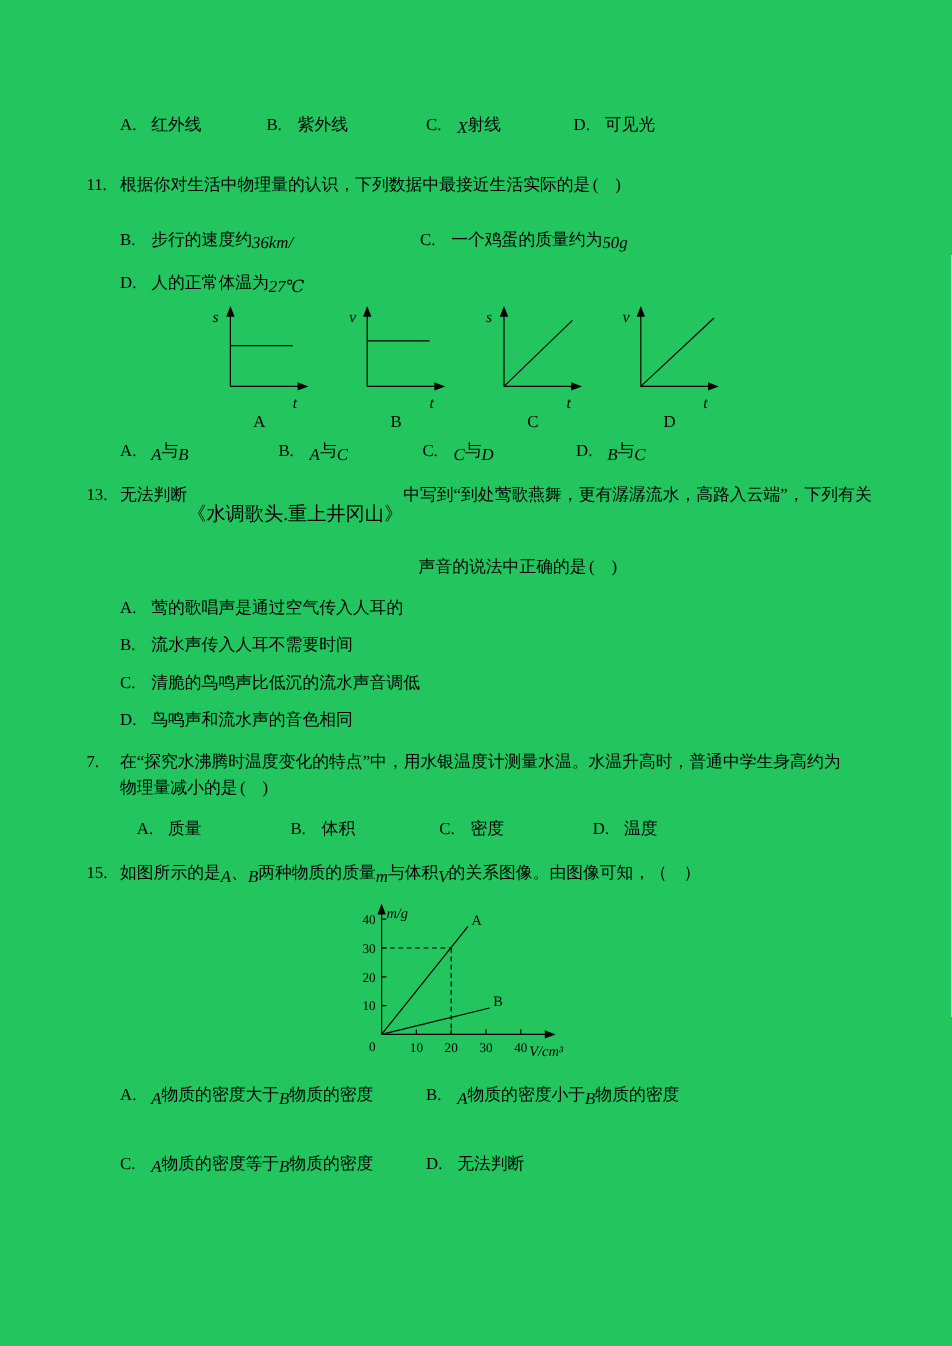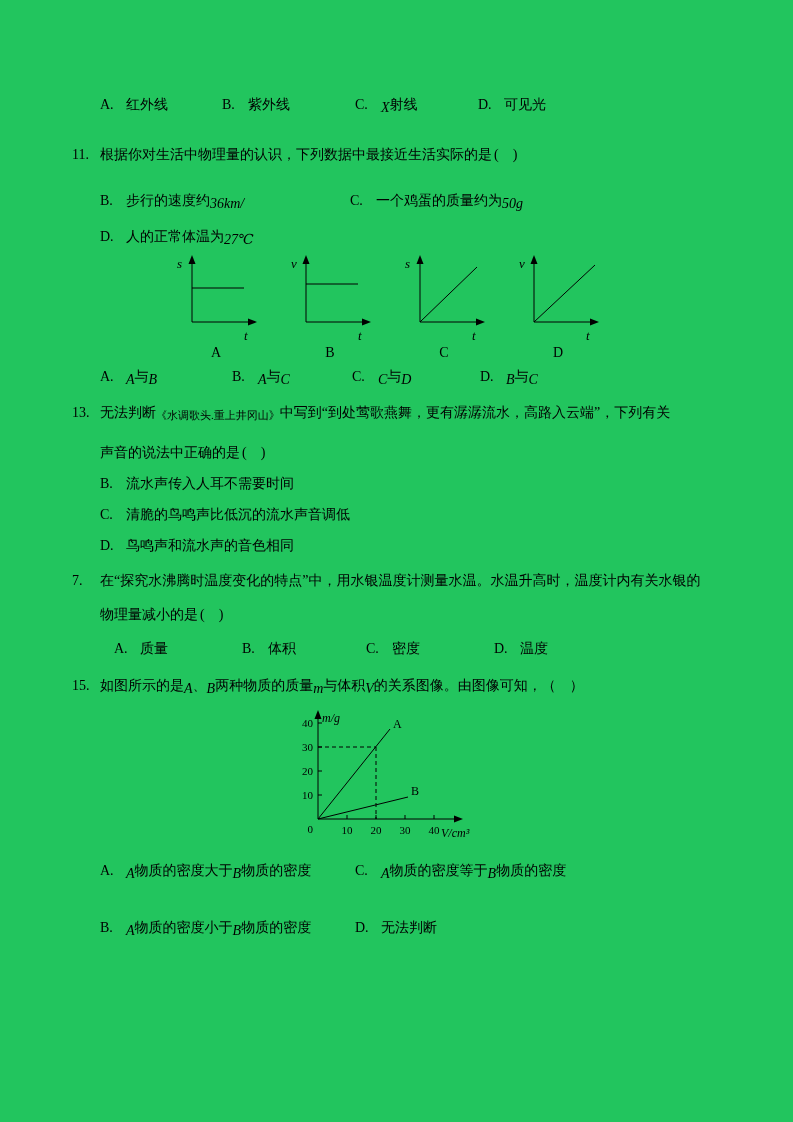--- a/index.html
+++ b/index.html
@@ -3,38 +3,38 @@
 <meta charset="utf-8">
 <style>
   html,body{margin:0;padding:0;background:#ffffff;}
   .page{position:relative;width:793px;height:1122px;background:#22c55e;color:#000;
         font-family:"Liberation Serif","DejaVu Serif",serif;font-size:14px;overflow:hidden;}
   .inner{padding:95px 30px 0 72px;}
   .line{line-height:19px;white-space:nowrap;}
   .qnum{display:inline-block;min-width:22px;margin-right:6px;}
   .lbl{display:inline-block;min-width:16px;margin-right:10px;}
   .m{font-style:italic;position:relative;top:3px;}
-  .bt{font-size:11px;position:relative;top:2px;}
+  .bt{font-size:16px;position:relative;top:16px;}
   .paren{margin-left:2px;}
   .ind{margin-left:28px;}
   
   .q10-row{margin-left:28px;display:grid;grid-template-columns:122px 133px 123px auto;}
   .q11-stem{margin-top:31px;}
   .q11-grid{margin-top:27px;margin-left:28px;display:grid;grid-template-columns:250px auto;row-gap:17px;}
   .q12-stem{margin-top:30px;}
   .graphs-row{margin-top:6px;margin-left:100px;display:flex;gap:26px;}
   .graph-block{width:88px;}
   .cap{text-align:center;line-height:18px;}
   .q12-options{margin-top:5px;margin-left:28px;display:grid;grid-template-columns:132px 120px 128px auto;}
   .q13-l1{margin-top:17px;}
-  .q13-l2{margin-top:20px;}
+  .q13-l2{margin-top:41px;text-align:center;}
   .q13-opt1{margin-top:15px;}
   .q13-opt{margin-top:12px;}
   .q14-l1{margin-top:16px;}
-  .q14-l2{margin-top:15px;}
+  .q14-l2{margin-top:3px;}
   .q14-options{margin-top:15px;margin-left:42px;display:grid;grid-template-columns:128px 124px 128px auto;}
   .q15-stem{margin-top:18px;}
   .q15-graph{margin-top:12px;margin-left:214px;}
   .q15-options{margin-top:12px;margin-left:28px;display:grid;grid-template-columns:255px auto;row-gap:38px;}
   svg{display:block;}
   .ax{font-family:"Liberation Serif",serif;font-style:italic;font-size:13px;}
   .ax2{font-family:"Liberation Serif",serif;font-style:italic;font-size:12px;}
   .tk{font-family:"Liberation Serif",serif;font-size:11px;}
   .ln{font-family:"Liberation Serif",serif;font-size:12px;}
 </style>
@@ -118,26 +118,27 @@
       <span><span class="lbl">C.</span><span class="m">C</span><span>与</span><span class="m">D</span></span>
       <span><span class="lbl">D.</span><span class="m">B</span><span>与</span><span class="m">C</span></span>
     </div>
 
     <div class="q13-l1 line">
       <span class="qnum">13.</span><span>无法判断</span><span class="bt">《水调歌头.重上井冈山》</span><span>中写到“到处莺歌燕舞，更有潺潺流水，高路入云端”，下列有关</span>
     </div>
     <div class="q13-l2 line ind">
       <span>声音的说法中正确的是</span><span class="paren">(　)</span>
     </div>
+    <div class="q13-opt1 line ind"><span class="lbl">A.</span><span>莺的歌唱声是通过空气传入人耳的</span></div>
     <div class="q13-opt line ind"><span class="lbl">B.</span><span>流水声传入人耳不需要时间</span></div>
     <div class="q13-opt line ind"><span class="lbl">C.</span><span>清脆的鸟鸣声比低沉的流水声音调低</span></div>
     <div class="q13-opt line ind"><span class="lbl">D.</span><span>鸟鸣声和流水声的音色相同</span></div>
 
     <div class="q14-l1 line">
-      <span class="qnum">7.</span><span>在“探究水沸腾时温度变化的特点”中，用水银温度计测量水温。水温升高时，温度计内有关水银的</span>
+      <span class="qnum">7.</span><span>在“探究水沸腾时温度变化的特点”中，用水银温度计测量水温。水温升高时，普通中学生身高约为</span>
     </div>
     <div class="q14-l2 line ind">
       <span>物理量减小的是</span><span class="paren">(　)</span>
     </div>
     <div class="q14-options line">
       <span><span class="lbl">A.</span><span>质量</span></span>
       <span><span class="lbl">B.</span><span>体积</span></span>
       <span><span class="lbl">C.</span><span>密度</span></span>
       <span><span class="lbl">D.</span><span>温度</span></span>
     </div>
@@ -182,19 +183,19 @@
         <text class="tk" x="27" y="68" text-anchor="end">20</text>
         <text class="tk" x="27" y="44" text-anchor="end">30</text>
         <text class="tk" x="27" y="20" text-anchor="end">40</text>
         <text class="ln" x="107" y="21">A</text>
         <text class="ln" x="125" y="88">B</text>
       </svg>
     </div>
 
     <div class="q15-options line">
       <span><span class="lbl">A.</span><span class="m">A</span><span>物质的密度大于</span><span class="m">B</span><span>物质的密度</span></span>
+      <span><span class="lbl">B.</span><span class="m">A</span><span>物质的密度小于</span><span class="m">B</span><span>物质的密度</span></span>
       <span><span class="lbl">C.</span><span class="m">A</span><span>物质的密度等于</span><span class="m">B</span><span>物质的密度</span></span>
-      <span><span class="lbl">B.</span><span class="m">A</span><span>物质的密度小于</span><span class="m">B</span><span>物质的密度</span></span>
       <span><span class="lbl">D.</span><span>无法判断</span></span>
     </div>
 
   </div>
 </div>
 
 </body></html>

